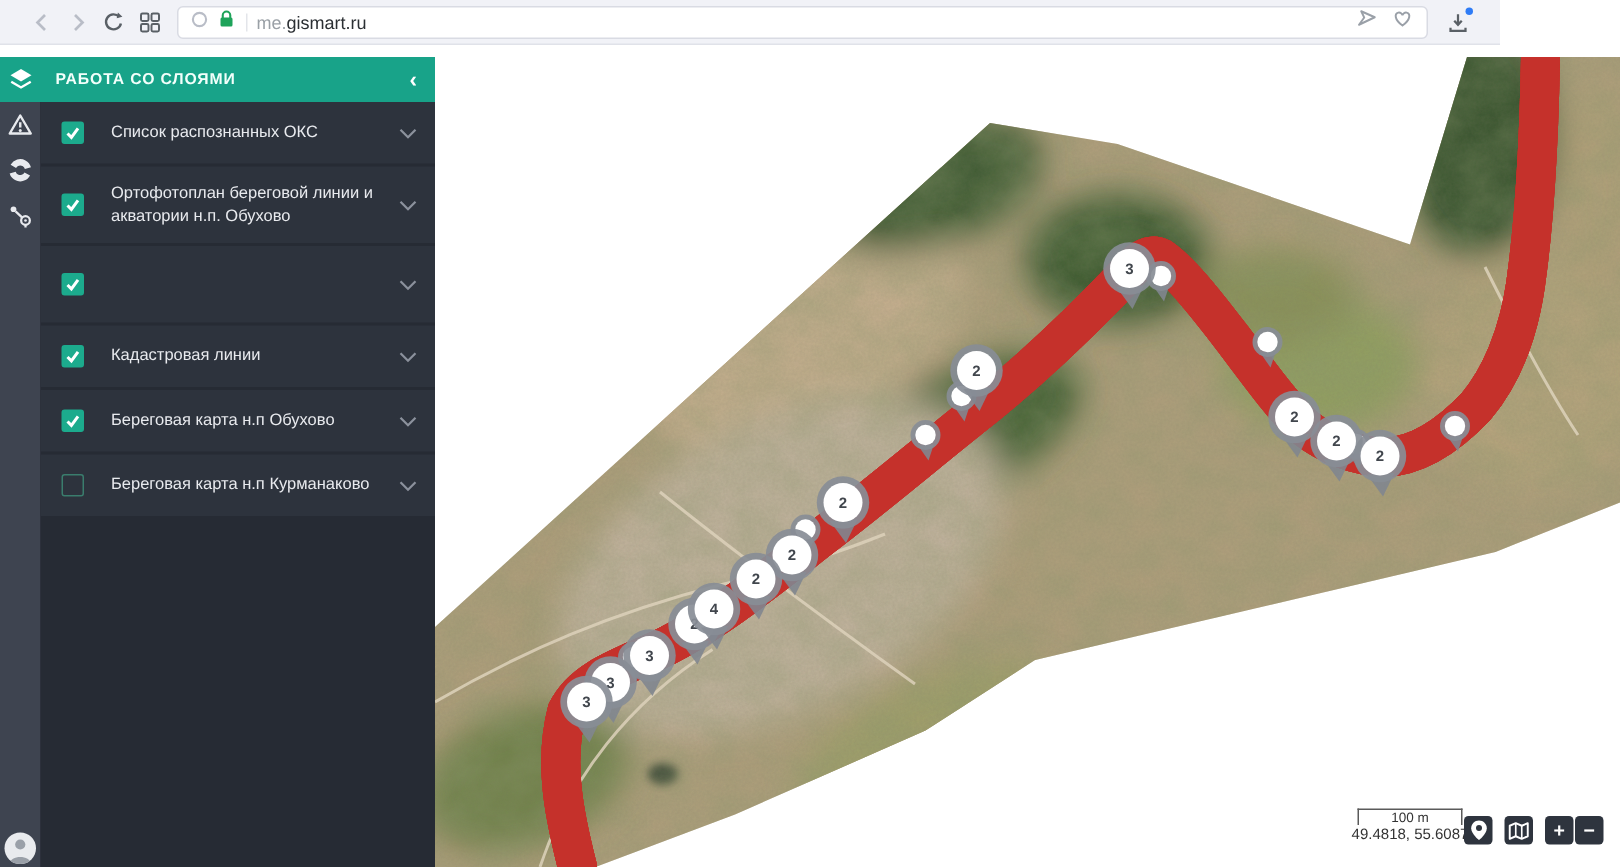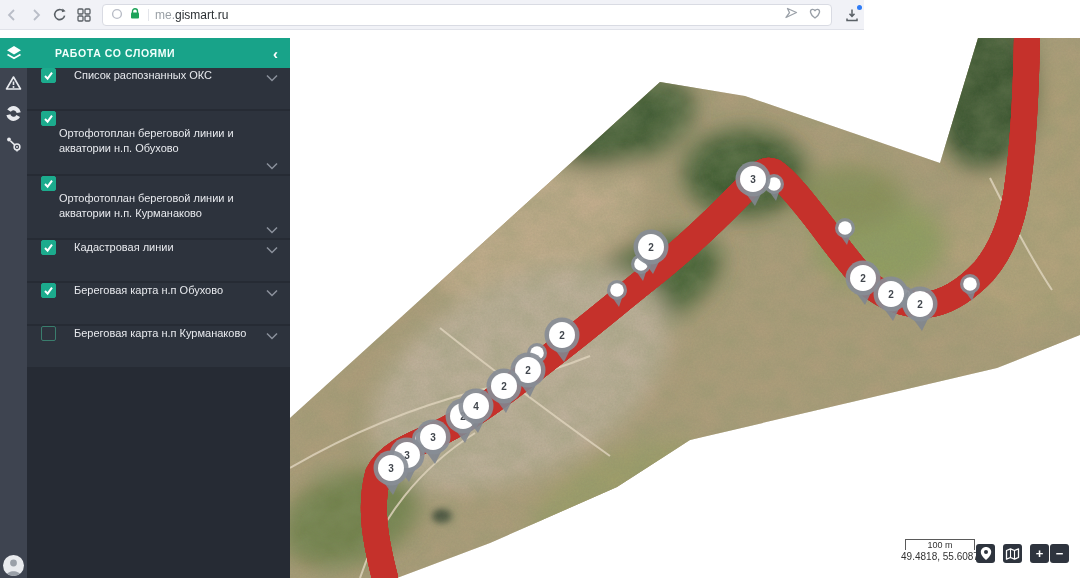--- a/index.html
+++ b/index.html
@@ -1,47 +1,47 @@
 <!DOCTYPE html>
 <html><head>
 <meta charset="utf-8">
 <style>
   * { box-sizing: border-box; margin: 0; padding: 0; }
   html,body { width:1080px; height:578px; overflow:hidden; background:#fff;
     font-family:"Liberation Sans", sans-serif; }
   .stage { position:relative; width:1080px; height:578px; background:#fff; }
 
   
-  .browser-bar { position:absolute; left:0; top:0; width:864px; height:30px;
-    background:#f1f2f7; border-bottom:1px solid #e0e2e9; display:flex; align-items:center; padding:0 0; }
+  .browser-bar { position:absolute; left:0; top:0; width:1000px; height:30px;
+    background:#f1f2f7; border-bottom:1px solid #e0e2e9; display:flex; align-items:center; padding:0 16px; }
   .bicon { width:24px; height:24px; display:flex; align-items:center; justify-content:center; flex:0 0 auto; }
   .url-field { height:22px; flex:1 1 auto; margin-left:6px; background:#fff; border:1px solid #d9dbe3;
     border-radius:4px; display:flex; align-items:center; padding:0 8px; }
   .url-text { font-size:12px; color:#2b2f33; margin-left:6px; }
   .url-muted { color:#9aa0a6; }
   .url-divider { width:1px; height:12px; background:#e3e5ea; margin-left:7px; }
   .url-spacer { flex:1 1 auto; }
   .dl-wrap { position:relative; margin-left:8px; }
   .dl-dot { position:absolute; right:2px; top:2px; width:5px; height:5px; border-radius:50%; background:#2f7cf6; }
 
   
   .sidebar { position:absolute; left:0; top:38px; width:290px; height:540px; background:#262b34; }
   .side-header { position:absolute; left:0; top:0; width:290px; height:30px; background:#18a389;
     display:flex; align-items:center; }
   .side-header .hicon { width:27px; display:flex; justify-content:center; }
-  .side-title { font-size:10.5px; font-weight:bold; letter-spacing:0.6px; color:#f2fffb; margin-left:28px; }
+  .side-title { font-size:10.5px; font-weight:bold; letter-spacing:0.6px; color:#f2fffb; margin-left:10px; }
   .collapse { margin-left:auto; margin-right:12px; color:#fff; font-size:15px; font-weight:bold; line-height:1; cursor:pointer; }
   .rail { position:absolute; left:0; top:30px; width:27px; height:510px; background:#3e4450; }
   .rail-btn { width:27px; height:30px; display:flex; align-items:center; justify-content:center; }
   .rail-avatar { position:absolute; left:3px; bottom:2px; width:21px; height:21px; border-radius:50%;
     background:#e9ebee; display:flex; align-items:center; justify-content:center; overflow:hidden; }
   .panel { position:absolute; left:27px; top:30px; width:263px; height:510px; background:#262b34; }
-  .layer-row { background:#2d333d; margin-bottom:2px; display:flex; align-items:flex-start;
+  .layer-row { background:#2d333d; margin-bottom:2px; display:flex; align-items:center;
     padding:0 12px 0 14px; min-height:41px; cursor:pointer; }
-  .layer-row.tall { min-height:51px;flex-direction:column; }
+  .layer-row.tall { min-height:51px; }
   .cb { width:15px; height:15px; border-radius:2px; flex:0 0 auto; border:1.5px solid #3a7d6d;
     background:transparent; display:flex; align-items:center; justify-content:center; }
   .cb.checked { background:#1cab8d; border-color:#1cab8d; }
   .cb svg { display:none; }
   .cb.checked svg { display:block; }
   .layer-label { font-size:11px; color:#e8eaee; line-height:1.35; margin-left:18px; width:186px; }
   .row-chevron { margin-left:auto; flex:0 0 auto; }
 
   
   .map-canvas { position:absolute; left:290px; top:38px; width:790px; height:540px; background:#fff; }
@@ -382,21 +382,20 @@
         <span class="row-chevron"><svg width="12" height="8">
               <path d="M1 1.5 L6 6.5 L11 1.5" fill="none" stroke="#8b919c" stroke-width="1.5"></path>
             </svg></span>
       </div>
       <div class="layer-row tall">
         <span class="cb checked">
             <svg width="11" height="11">
               <path d="M2 6 L4.6 8.6 L9 2.6" fill="none" stroke="#fff" stroke-width="2"></path>
             </svg>
           </span>
-        <span class="layer-label">Ортофотоплан береговой линии и акватории н.п. Курманаково</span>
         <span class="row-chevron"><svg width="12" height="8">
               <path d="M1 1.5 L6 6.5 L11 1.5" fill="none" stroke="#8b919c" stroke-width="1.5"></path>
             </svg></span>
       </div>
       <div class="layer-row">
         <span class="cb checked">
             <svg width="11" height="11">
               <path d="M2 6 L4.6 8.6 L9 2.6" fill="none" stroke="#fff" stroke-width="2"></path>
             </svg>
           </span>

